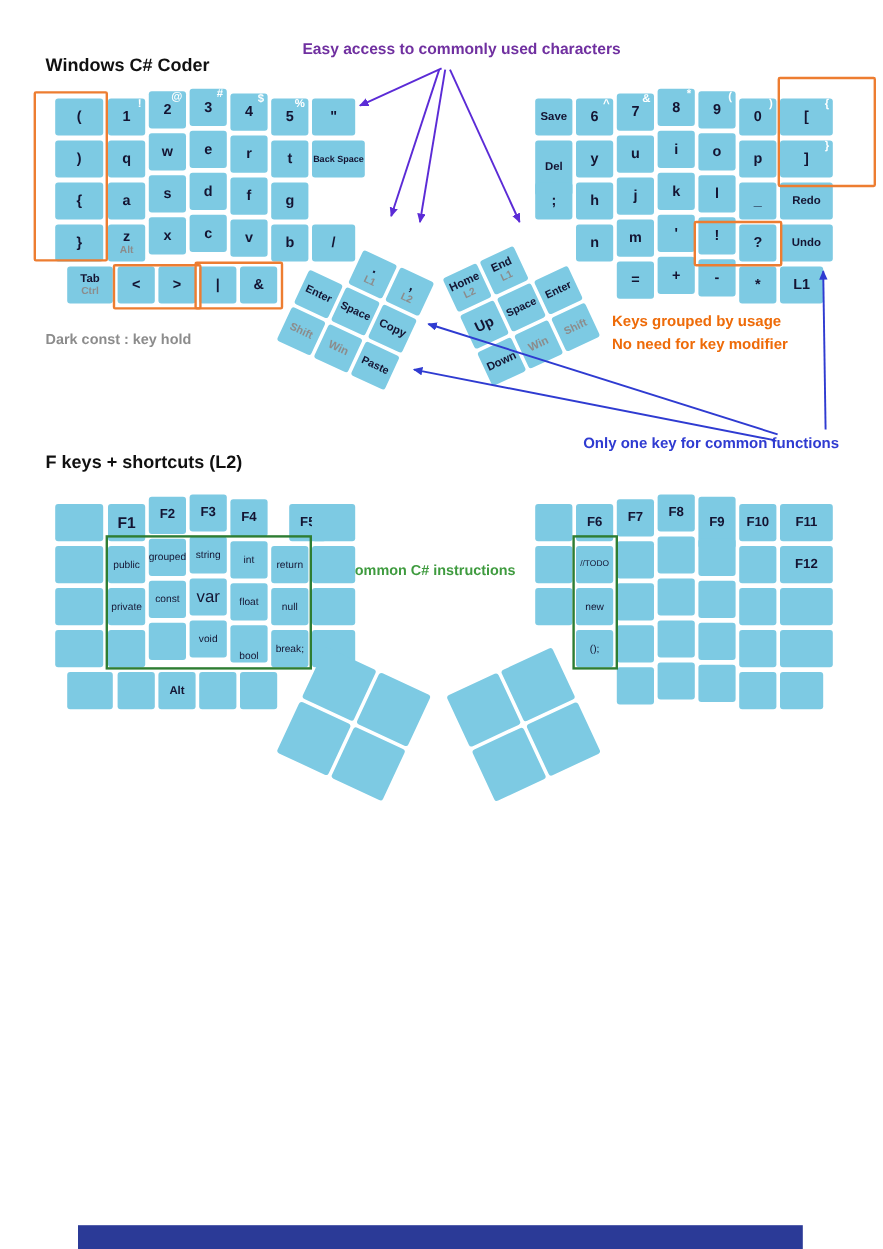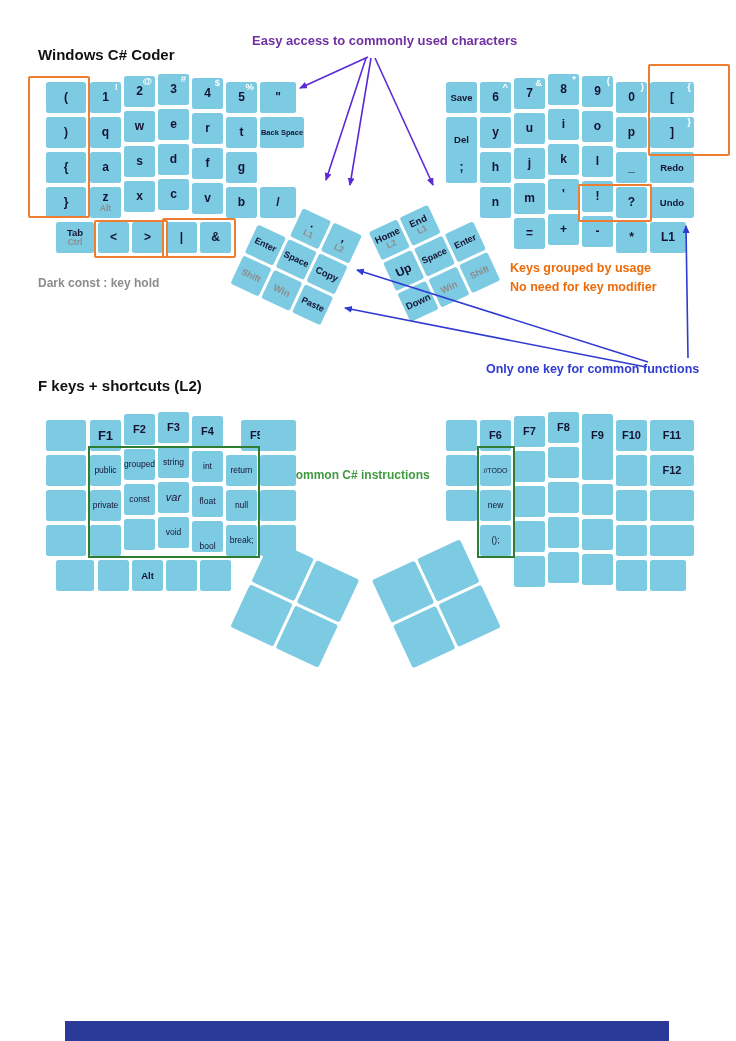--- a/index.html
+++ b/index.html
@@ -366,21 +366,21 @@
       </div>
       <div class="key" style="left: 214px; top: 35px; width: 36px; height: 31px;"></div>
       <div class="key" style="left: 0px; top: 70px; width: 40px; height: 31px;"></div>
       <div class="key" style="left: 44px; top: 70px; width: 31px; height: 31px;">
         <span class="klabel plain" style="font-size: 8.5px;">private</span>
       </div>
       <div class="key" style="left: 78px; top: 64px; width: 31px; height: 31px;">
         <span class="klabel plain" style="font-size: 8.5px;">const</span>
       </div>
       <div class="key" style="left: 112px; top: 62px; width: 31px; height: 31px;">
-        <span class="klabel plain" style="font-size: 11px; font-style: italic;">var</span>
+        <span class="klabel plain" style="font-size: 14px;">var</span>
       </div>
       <div class="key" style="left: 146px; top: 66px; width: 31px; height: 31px;">
         <span class="klabel plain" style="font-size: 8.5px;">float</span>
       </div>
       <div class="key" style="left: 180px; top: 70px; width: 31px; height: 31px;">
         <span class="klabel plain" style="font-size: 8.5px;">null</span>
       </div>
       <div class="key" style="left: 214px; top: 70px; width: 36px; height: 31px;"></div>
       <div class="key" style="left: 0px; top: 105px; width: 40px; height: 31px;"></div>
       <div class="key" style="left: 44px; top: 105px; width: 31px; height: 31px;"></div>

